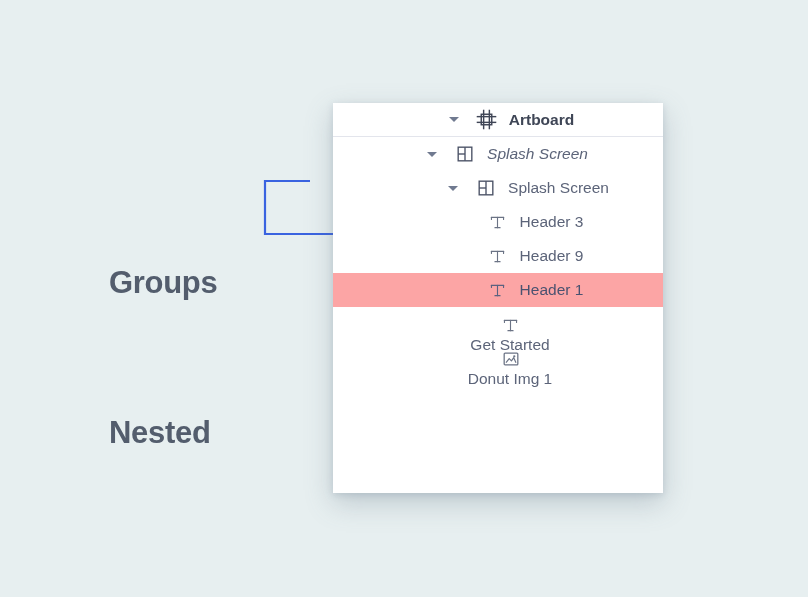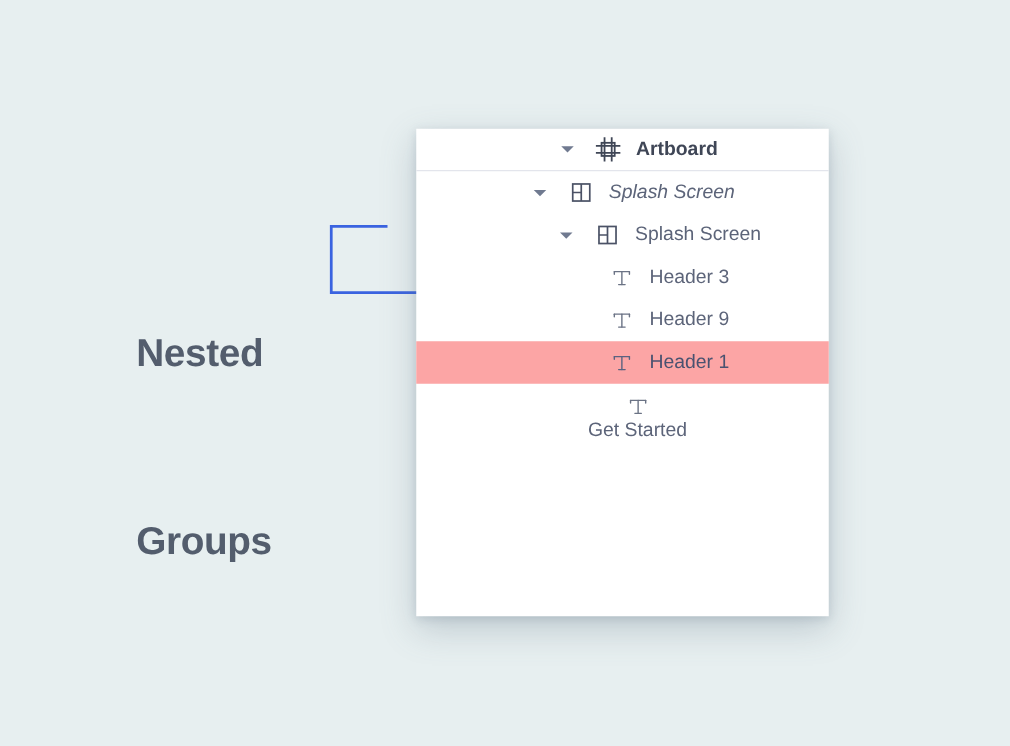--- a/index.html
+++ b/index.html
@@ -118,22 +118,22 @@
   .row-icon svg { display: block; }
 
   .row-label {
     white-space: nowrap;
   }
 </style>
 </head>
 <body>
 
 <div id="annotation-label">
+  <span class="line">Groups</span>
   <span class="line">Nested</span>
-  <span class="line">Groups</span>
 </div>
 
 <svg id="connector" viewBox="0 0 120 80" width="120" height="80">
   <path d="M 52 13 L 7 13 L 7 66 L 120 66" fill="none" stroke="#3a63e0" stroke-width="2.2"></path>
 </svg>
 
 <div id="layers-panel">
 
   <div class="layer-row bold divider-below indent-0">
     <span class="disclosure">
@@ -242,14 +242,25 @@
           <line x1="11" y1="5" x2="11" y2="17"></line>
           <line x1="8" y1="17" x2="14" y2="17"></line>
           <line x1="4" y1="5" x2="4" y2="7.5"></line>
           <line x1="18" y1="5" x2="18" y2="7.5"></line>
         </g>
       </svg>
     </span>
     <span class="row-label">Get Started</span>
   </div>
 
+  <div class="layer-row indent-text-1">
+    <span class="disclosure-spacer"></span>
+    <span class="row-icon">
+      <svg viewBox="0 0 22 22" width="20" height="20">
+        <rect x="3.5" y="4.5" width="15" height="13" rx="1" stroke="#6b7385" stroke-width="1.4" fill="none"></rect>
+        <polyline points="5.5,15 9,10.5 11.5,13 14,9.5 16.5,15" stroke="#6b7385" stroke-width="1.3" fill="none" stroke-linejoin="round"></polyline>
+        <circle cx="14.6" cy="8" r="1.25" fill="#6b7385"></circle>
+      </svg>
+    </span>
+    <span class="row-label">Donut Img 1</span>
+  </div>
 
 </div>
 
 </body></html>

